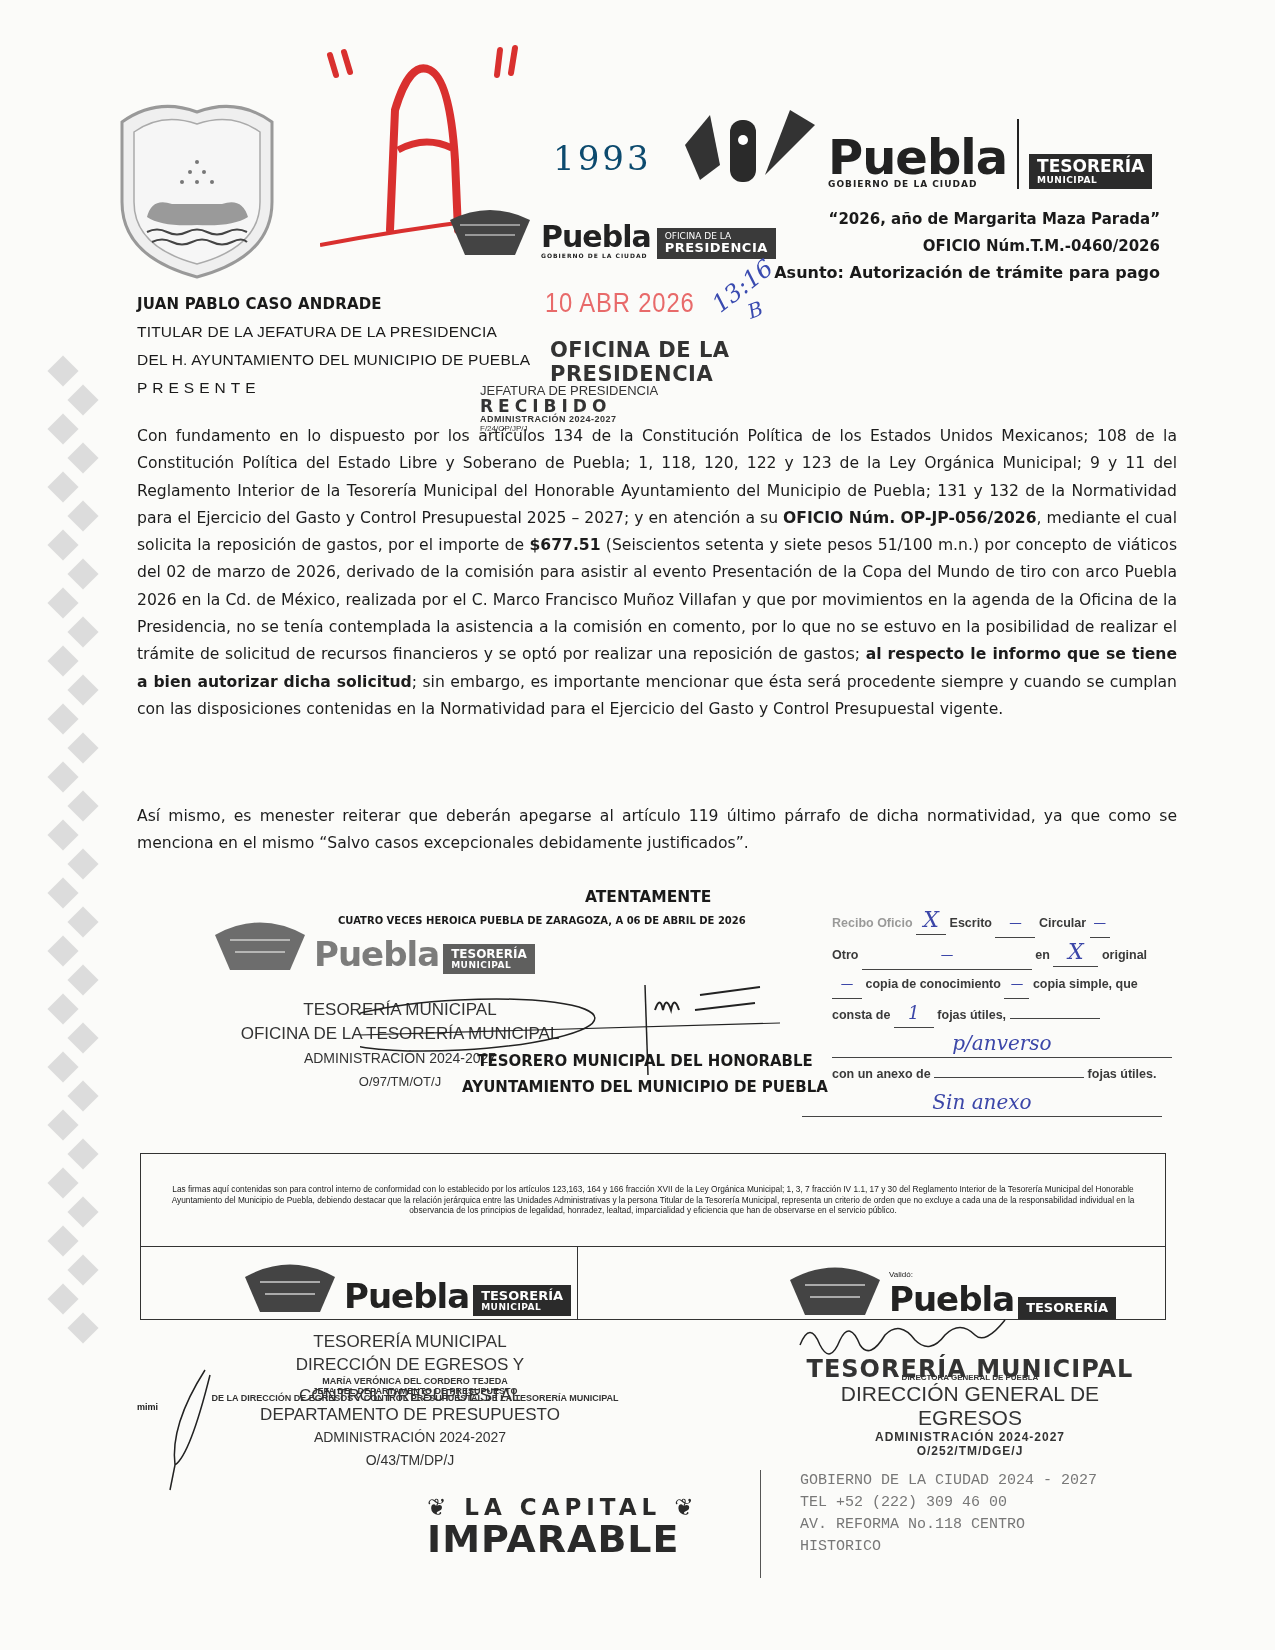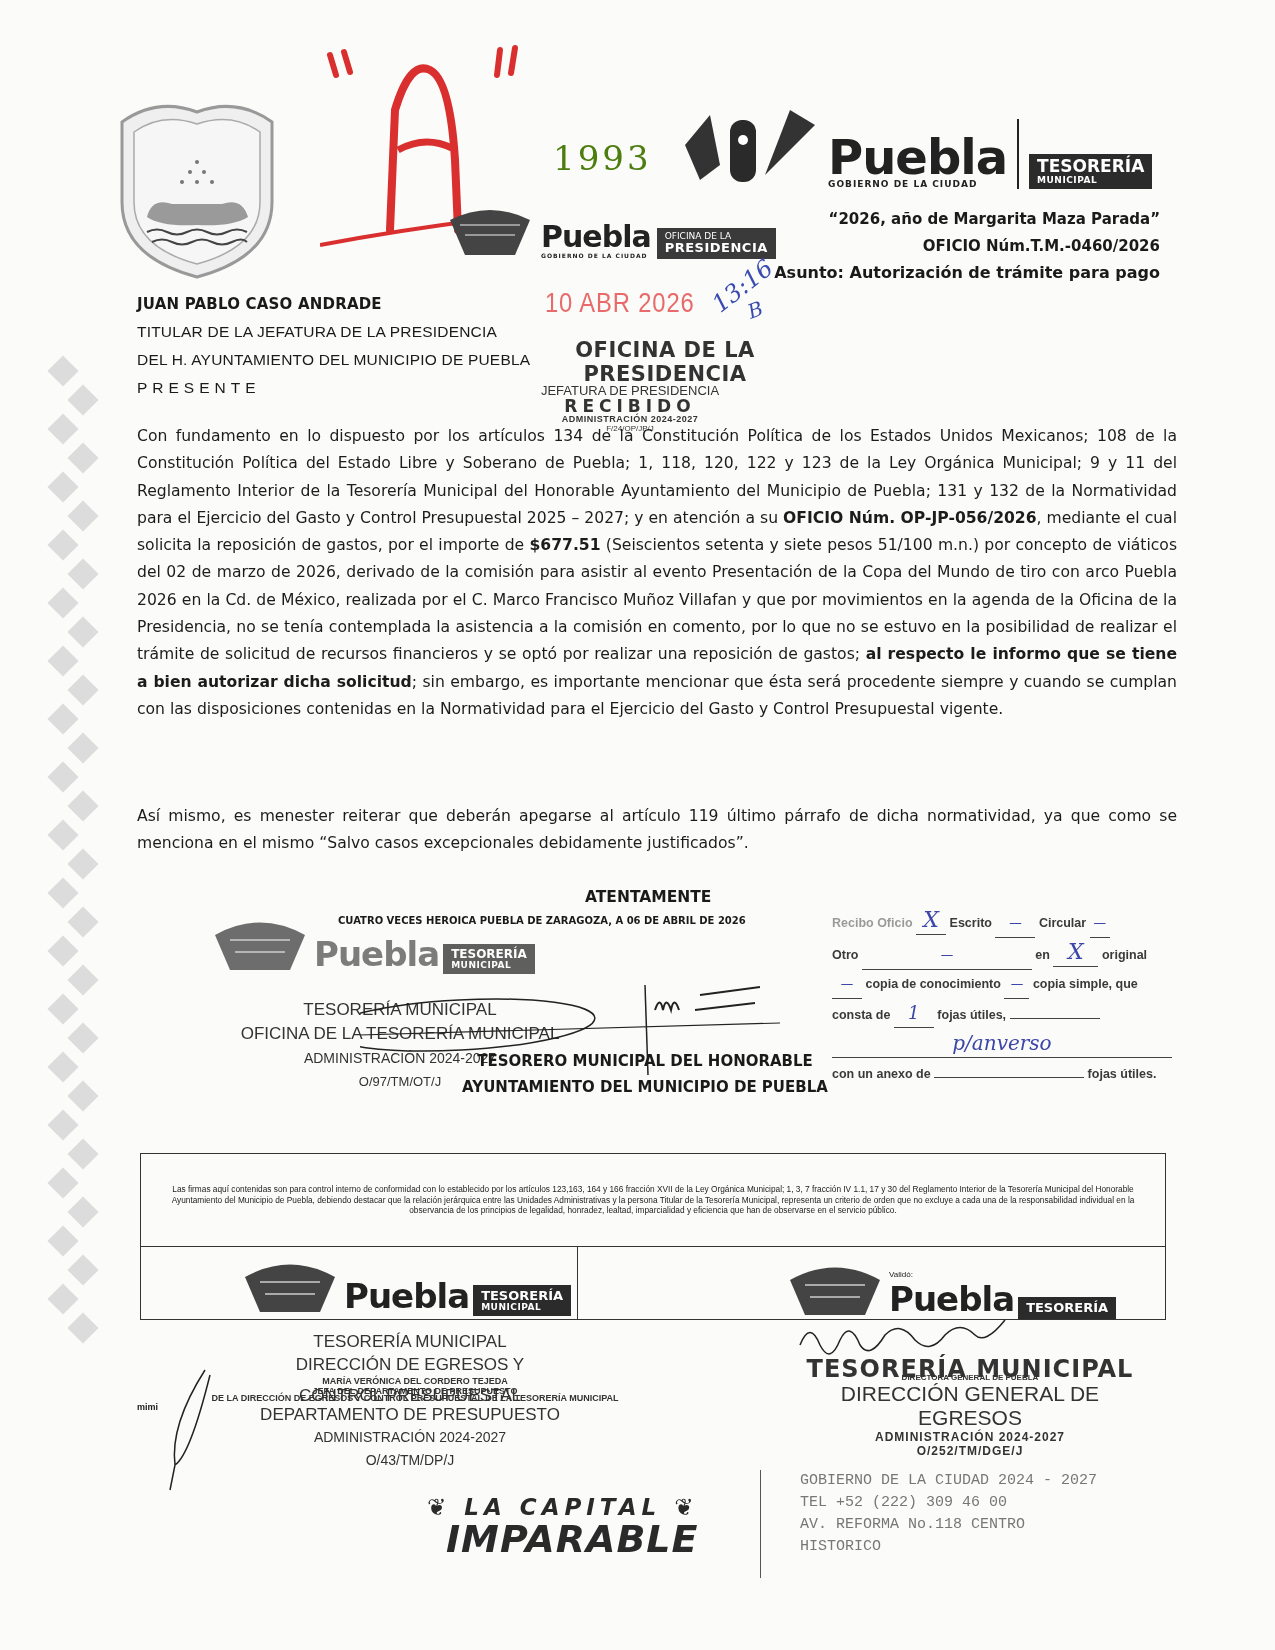--- a/index.html
+++ b/index.html
@@ -6,35 +6,35 @@
   body { width:1275px; height:1650px; background:#fbfbf9; position:relative; overflow:hidden;
          font-family:"Liberation Sans", sans-serif; color:#1a1a1a; }
   .abs { position:absolute; }
   
   .ornament { left:46px; top:360px; width:60px; height:1000px; }
   .orn-d { position:absolute; width:22px; height:22px; background:#d4d4d4; transform:rotate(45deg); opacity:.8; }
   
   .crest { left:112px; top:92px; width:170px; height:190px; }
   
   .red-a { left:320px; top:40px; width:230px; height:220px; }
-  .folio { left:553px; top:138px; font-family:"DejaVu Serif", serif; font-size:34px; letter-spacing:3px; color:#4d7c0f; }
+  .folio { left:553px; top:138px; font-family:"DejaVu Serif", serif; font-size:34px; letter-spacing:3px; color:#0c4a6e; }
   
   .logo-main { left:680px; top:105px; }
   .puebla-word { font-family:"DejaVu Sans", sans-serif; font-weight:bold; color:#222; letter-spacing:-1px; }
   .logo-tag { font-family:"DejaVu Sans", sans-serif; font-weight:bold; font-size:9px; letter-spacing:1px; color:#222; }
   .box-dark { background:#2b2b2b; color:#fff; font-family:"DejaVu Sans", sans-serif; font-weight:bold; padding:4px 8px; line-height:1.05; }
   .box-dark small { display:block; font-size:9px; font-weight:bold; letter-spacing:.5px; }
   .heading-right { right:115px; text-align:right; font-family:"DejaVu Sans", sans-serif; font-weight:bold; color:#1a1a1a; }
   .addressee { left:137px; top:290px; font-size:15.5px; line-height:28px; letter-spacing:.2px; }
   .addressee .name { font-family:"DejaVu Sans", sans-serif; font-weight:bold; font-size:15px; }
   .addressee .presente { letter-spacing:5px; }
   .stamp-date { left:545px; top:287px; font-size:28px; color:#e86a6a; letter-spacing:1px; font-family:"Liberation Sans Narrow","Liberation Sans", sans-serif; transform:scaleX(.85); transform-origin:left; }
   .hand-time { left:708px; top:272px; color:#3a4bb0; font-family:"DejaVu Serif", serif; font-style:italic; font-size:24px; transform:rotate(-38deg); }
   .hand-b { left:748px; top:298px; color:#3a4bb0; font-family:"DejaVu Serif", serif; font-style:italic; font-size:20px; transform:rotate(-20deg); }
-  .recv-stamp { left:480px; top:338px; width:300px; text-align:center; color:#333; }
+  .recv-stamp { left:480px; top:338px; width:300px; color:#333; }
   .recv-stamp .l1 { font-family:"DejaVu Sans", sans-serif; font-weight:bold; font-size:21px; letter-spacing:.5px; margin-left:70px; }
   .recv-stamp .l2 { font-size:13px; margin-top:-3px; }
   .recv-stamp .l3 { font-family:"DejaVu Sans", sans-serif; font-weight:bold; font-size:17px; letter-spacing:5px; line-height:16px; }
   .recv-stamp .l4 { font-size:9px; font-weight:bold; letter-spacing:.5px; }
   .recv-stamp .l5 { font-size:8px; }
   .body-text { left:137px; width:1040px; font-family:"DejaVu Sans", sans-serif; font-size:15.6px; line-height:27.3px; text-align:justify; color:#1c1c1c; }
   .body-text b { font-weight:bold; }
   .p1 { top:423px; }
   .p2 { top:803px; }
   .atent { left:585px; top:888px; font-family:"DejaVu Sans", sans-serif; font-weight:bold; font-size:15.5px; }
@@ -50,21 +50,21 @@
   .disclaimer { position:absolute; left:8px; right:8px; top:30px; font-size:8.3px; line-height:10.5px; text-align:center; color:#222; }
   .box-divider { position:absolute; left:0; right:0; top:92px; border-top:1.5px solid #333; }
   .box-vdiv { position:absolute; left:436px; top:92px; bottom:0; border-left:1.5px solid #333; }
   .stamp-left { left:200px; top:1330px; width:420px; text-align:center; color:#333; font-size:17px; line-height:23px; }
   .stamp-left .small { font-size:9px; font-weight:bold; line-height:10px;padding-left:10px; }
   .stamp-right { left:790px; top:1355px; width:360px; text-align:center; color:#333; }
   .stamp-right .big { font-family:"DejaVu Sans", sans-serif; font-weight:bold; font-size:24px; letter-spacing:1px; }
   .stamp-right .mid { font-size:21px; }
   .stamp-right .small { font-size:12px; font-weight:bold; letter-spacing:1px; }
   .mimi { left:137px; top:1402px; font-size:9px; font-weight:bold; }
-  .footer-brand { left:427px; top:1494px; text-align:right;font-style:italic; }
+  .footer-brand { left:427px; top:1494px; text-align:left; }
   .footer-brand .l1 { font-family:"DejaVu Sans", sans-serif; font-weight:bold; font-size:23px; letter-spacing:5px; color:#2a2a2a; }
   .footer-brand .l2 { font-family:"DejaVu Sans", sans-serif; font-weight:bold; font-size:38px; color:#2a2a2a; letter-spacing:1px; line-height:38px; }
   .footer-sep { left:760px; top:1470px; height:108px; border-left:1.5px solid #555; }
   .footer-contact { left:800px; top:1470px; width:300px; font-family:"Liberation Mono", monospace; font-size:15px; line-height:22px; color:#777; }
 </style>
 </head>
 <body>
 
 <div class="abs ornament" id="ornament">
     <div class="orn-d" style="top: 0px; left: 6px;"></div>
@@ -261,20 +261,23 @@
     <span class="uline" style="min-width:90px"></span>
   </div>
   <div>
     <span class="uline hand" style="min-width:340px;font-size:20px;">p/anverso</span>
   </div>
   <div>
     <span>con un anexo de</span>
     <span class="uline" style="min-width:150px"></span>
     <span>fojas útiles.</span>
   </div>
+  <div style="margin-left:-30px;">
+    <span class="uline hand" style="min-width:360px;font-size:20px;">Sin anexo</span>
+  </div>
 </div>
 
 <div class="abs disclaimer-box">
   <div class="disclaimer">Las firmas aquí contenidas son para control interno de conformidad con lo establecido por los artículos 123,163, 164 y 166 fracción XVII de la Ley Orgánica Municipal; 1, 3, 7 fracción IV 1.1, 17 y 30 del Reglamento Interior de la Tesorería Municipal del Honorable Ayuntamiento del Municipio de Puebla, debiendo destacar que la relación jerárquica entre las Unidades Administrativas y la persona Titular de la Tesorería Municipal, representa un criterio de orden que no excluye a cada una de la responsabilidad individual en la observancia de los principios de legalidad, honradez, lealtad, imparcialidad y eficiencia que han de observarse en el servicio público.</div>
   <div class="box-divider"></div>
   <div class="box-vdiv"></div>
 </div>
 
 <div class="abs" style="left:240px;top:1252px;display:flex;align-items:flex-end;gap:4px;">
   <span>

